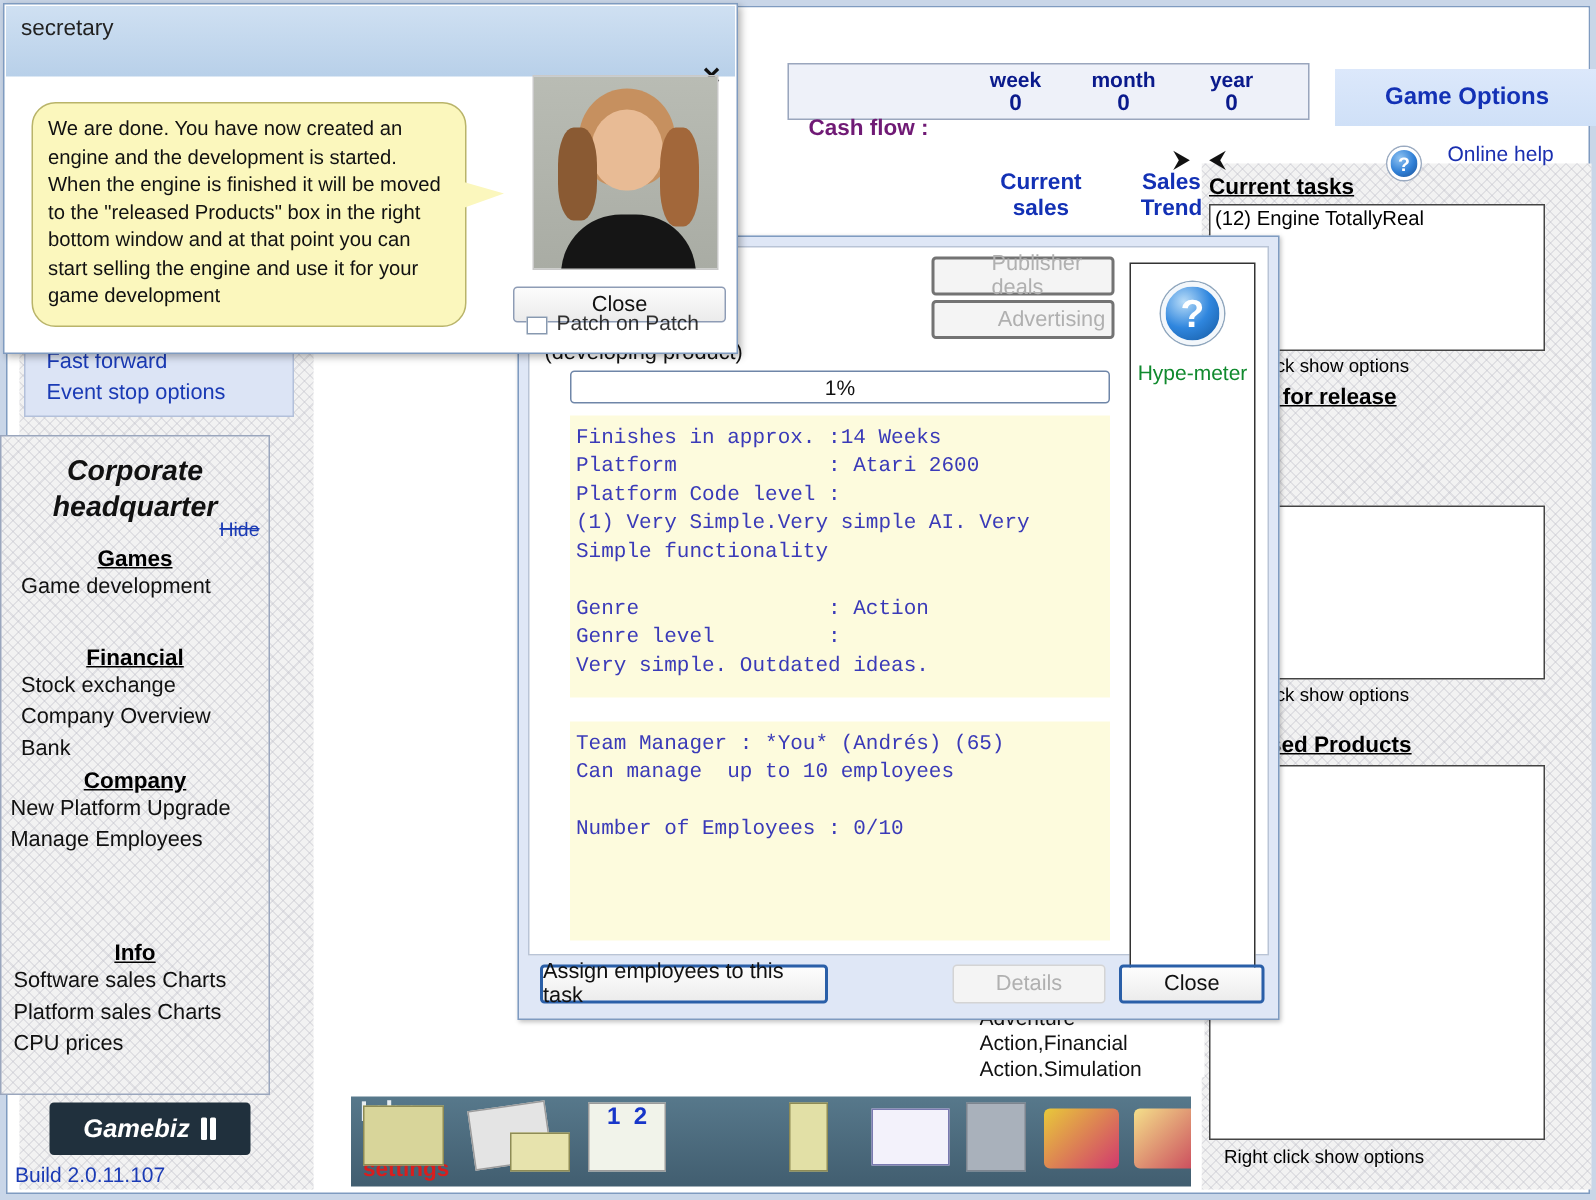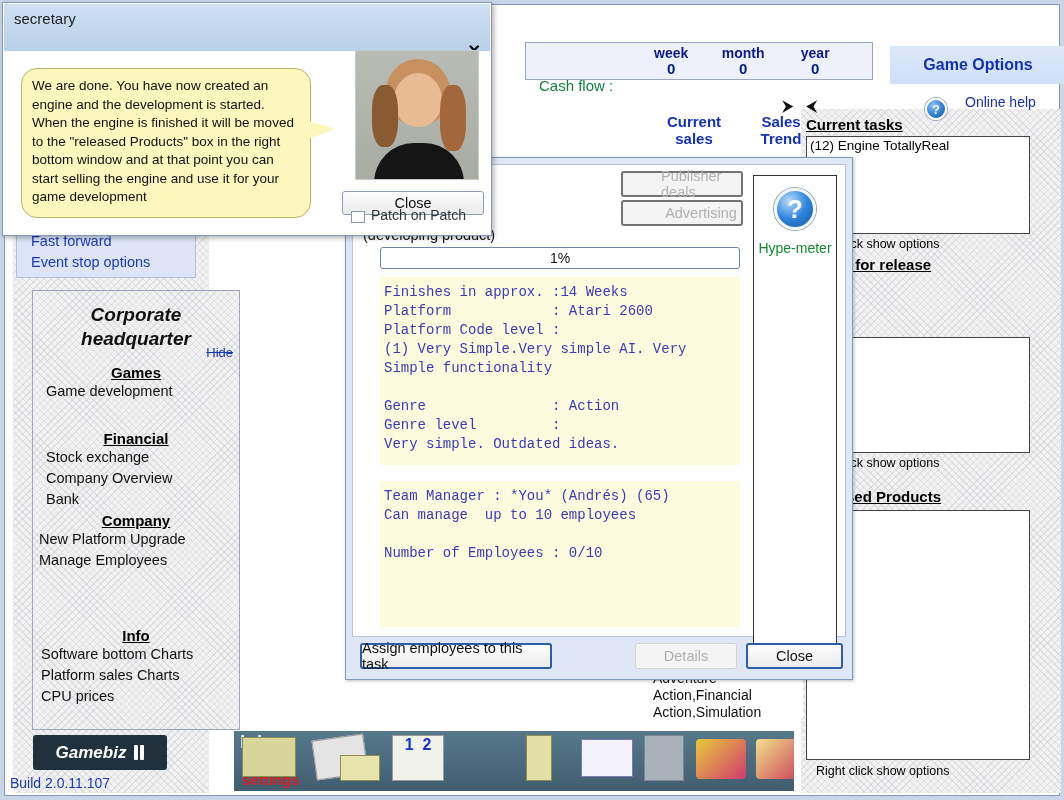--- a/index.html
+++ b/index.html
@@ -42,21 +42,21 @@
   .topbar {
     position: absolute; left: 0; top: 0; width: 100%; height: 48px;
     background: #ffffff;
   }
   .cashflow-box {
     position: absolute; left: 525px; top: 42px; width: 348px; height: 38px;
     border: 1px solid #9aa6bd; background: #eef1f9;
     display: flex; align-items: center;
   }
   .cf-label {
-    color: #15803d; font-weight: normal; font-size: 15px; margin-left: 13px; margin-top: 48px;
+    color: #701a75; font-weight: bold; font-size: 15px; margin-left: 13px; margin-top: 48px;
   }
   .cf-col {
     text-align: center; color: #0a1a8c; font-weight: bold; font-size: 14px;
     line-height: 15px; width: 72px;
   }
   .cf-col .v { font-size: 15px; }
 
   .game-options {
     position: absolute; left: 890px; top: 46px; width: 176px; height: 38px;
     background: linear-gradient(180deg,#dce8fb 0%, #cfe0f7 100%);
@@ -116,21 +116,21 @@
   
   .side-menu-top {
     position: absolute; left: 16px; top: 206px; width: 180px; height: 72px;
     background: #dce4f5; border: 1px solid #b3c0da;
     padding-left: 14px; padding-top: 3px;
   }
   .side-menu-top a {
     display: block; color: #1a3ab5; font-size: 14.5px; line-height: 21px;
   }
   .side-panel {
-    position: absolute; left: 32px; top: 290px; width: 208px; height: 440px;
+    position: absolute; left: 0; top: 290px; width: 180px; height: 440px;
     border: 1px solid #9aa6bd;
   }
   .chq {
     font-style: italic; font-weight: bold; font-size: 19px; color: #111;
     text-align: center; line-height: 24px; padding-top: 12px;
   }
   .hide-link {
     position: absolute; right: 6px; top: 54px;
     color: #1a3ab5; font-size: 13px; text-decoration: line-through;
   }
@@ -367,21 +367,21 @@
     <div class="grp-head" style="margin-top:28px;">Financial</div>
     <div class="menu-item">Stock exchange</div>
     <div class="menu-item">Company Overview</div>
     <div class="menu-item">Bank</div>
 
     <div class="grp-head" style="margin-top:2px;">Company</div>
     <div class="menu-item" style="padding-left:6px;">New Platform  Upgrade</div>
     <div class="menu-item" style="padding-left:6px;">Manage Employees</div>
 
     <div class="grp-head" style="margin-top:56px;">Info</div>
-    <div class="menu-item" style="padding-left:8px;">Software bottom Charts</div>
+    <div class="menu-item" style="padding-left:8px;">Software sales Charts</div>
     <div class="menu-item" style="padding-left:8px;">Platform sales Charts</div>
     <div class="menu-item" style="padding-left:8px;">CPU prices</div>
   </div>
 
   <div class="logo">
     <span>Gamebiz</span>
     <div class="bars">
         <i></i>
         <i></i>
       </div>

